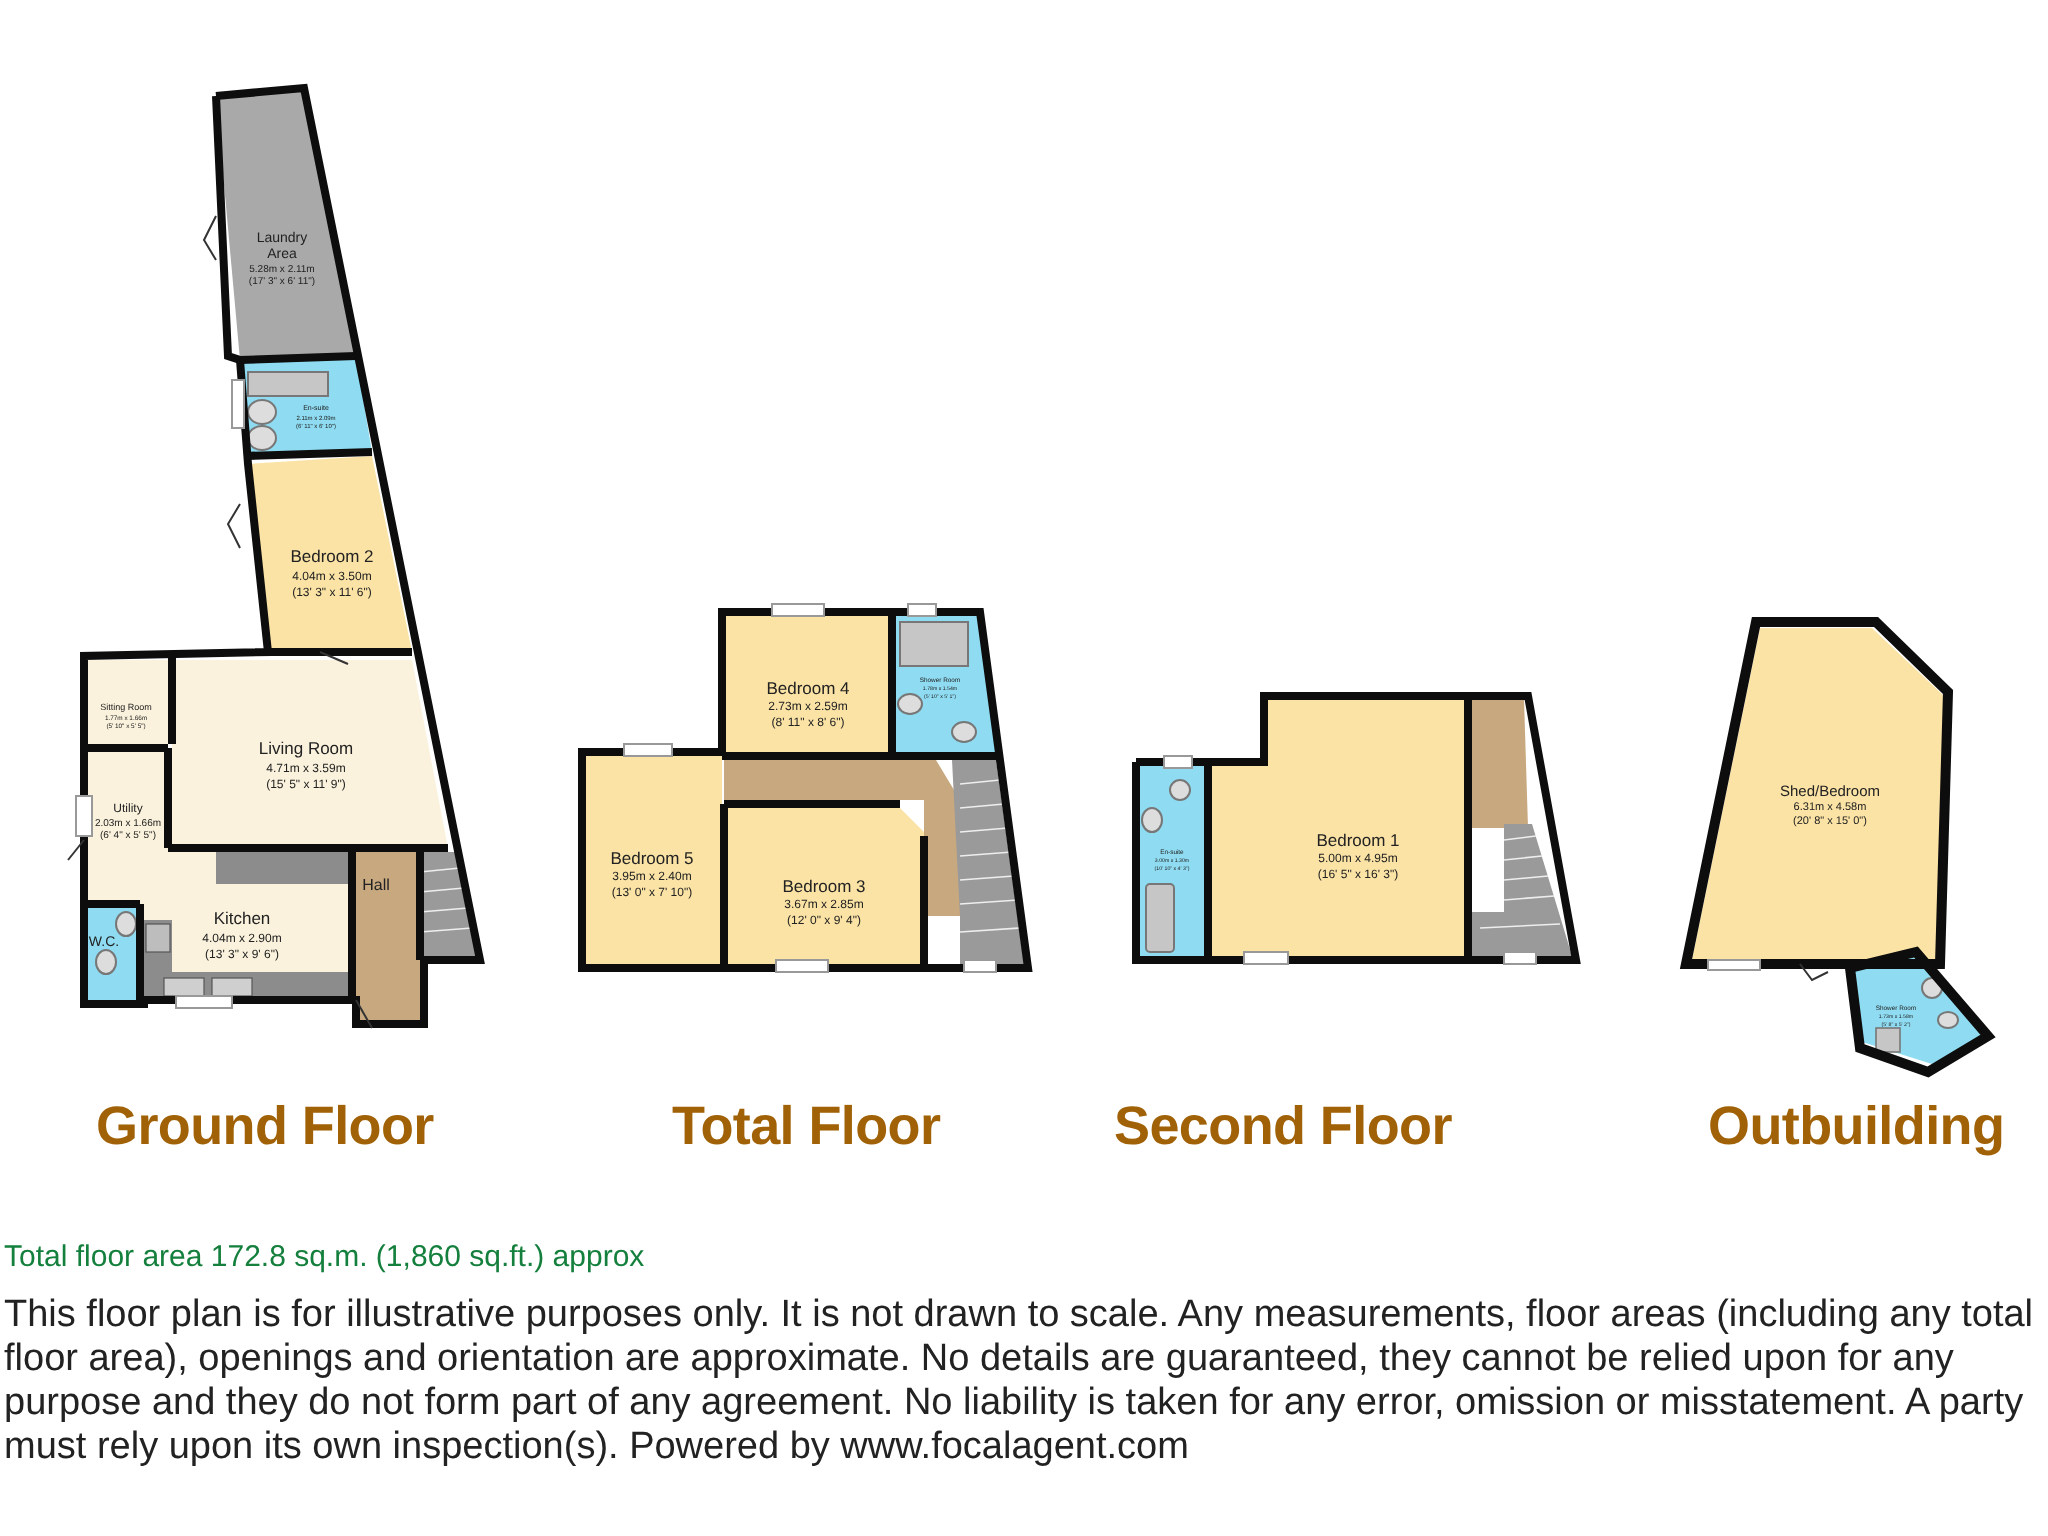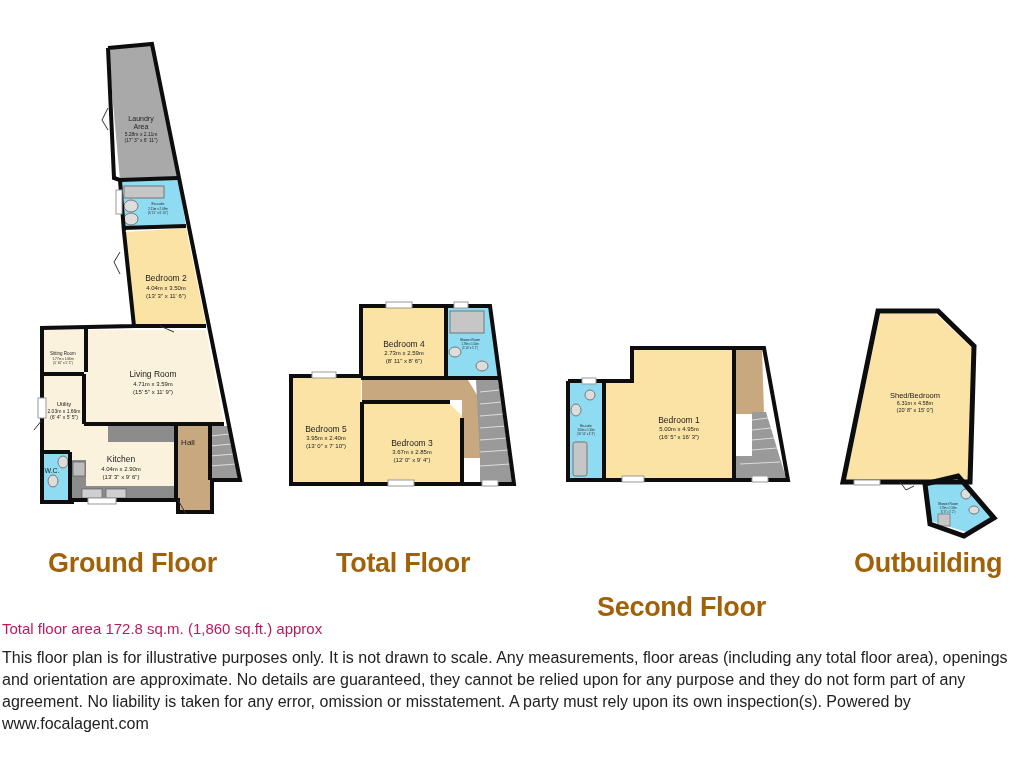--- a/index.html
+++ b/index.html
@@ -1,21 +1,21 @@
 <!DOCTYPE html>
 <html><head>
 <meta charset="utf-8">
 <style>
   html, body { margin:0; padding:0; background:#ffffff; }
   body { width:1024px; height:768px; position:relative; overflow:hidden; font-family:"Liberation Sans", sans-serif; color:#111; }
   svg.plan { position:absolute; left:0; top:0; }
   .room-label { font-family:"Liberation Sans", sans-serif; fill:#222; text-anchor:middle; }
   .floor-title { position:absolute; top:548px; font-family:"Liberation Sans", sans-serif; font-weight:bold; font-size:27px; color:#a16207; letter-spacing:-0.3px; white-space:nowrap; }
-  .total-area { position:absolute; left:2px; top:620px; font-size:15px; color:#be185d; font-family:"Liberation Sans", sans-serif; }
-  .disclaimer { position:absolute; left:2px; top:647px; width:1022px; font-size:16px; line-height:22px; color:#222; font-family:"Liberation Sans", sans-serif; }
+  .total-area { position:absolute; left:2px; top:620px; font-size:15px; color:#15803d; font-family:"Liberation Sans", sans-serif; }
+  .disclaimer { position:absolute; left:2px; top:647px; width:1022px; font-size:19px; line-height:22px; color:#222; font-family:"Liberation Sans", sans-serif; }
 </style>
 </head>
 <body>
 
 <svg class="plan" width="1024" height="545" viewBox="0 0 1024 545" xmlns="http://www.w3.org/2000/svg">
 
   <g>
 
     <polygon points="108,48 152,44 178,178 120,180" fill="#a9a9a9"></polygon>
 
@@ -231,17 +231,17 @@
 
       <text class="room-label" x="948" y="505" font-size="3.2">Shower Room</text>
       <text class="room-label" x="948" y="509" font-size="2.6">1.73m x 1.58m</text>
       <text class="room-label" x="948" y="513" font-size="2.6">(5' 8" x 5' 2")</text>
     </g>
   </g>
 </svg>
 
 <div class="floor-title" style="left:48px;">Ground Floor</div>
 <div class="floor-title" style="left:336px;">Total Floor</div>
-<div class="floor-title" style="left:597px;margin-top:44px;">Second Floor</div>
+<div class="floor-title" style="left:557px;">Second Floor</div>
 <div class="floor-title" style="left:838px;margin-left:16px;">Outbuilding</div>
 
 <div class="total-area">Total floor area 172.8 sq.m. (1,860 sq.ft.) approx</div>
 <div class="disclaimer">This floor plan is for illustrative purposes only. It is not drawn to scale. Any measurements, floor areas (including any total floor area), openings and orientation are approximate. No details are guaranteed, they cannot be relied upon for any purpose and they do not form part of any agreement. No liability is taken for any error, omission or misstatement. A party must rely upon its own inspection(s). Powered by www.focalagent.com</div>
 
 </body></html>

